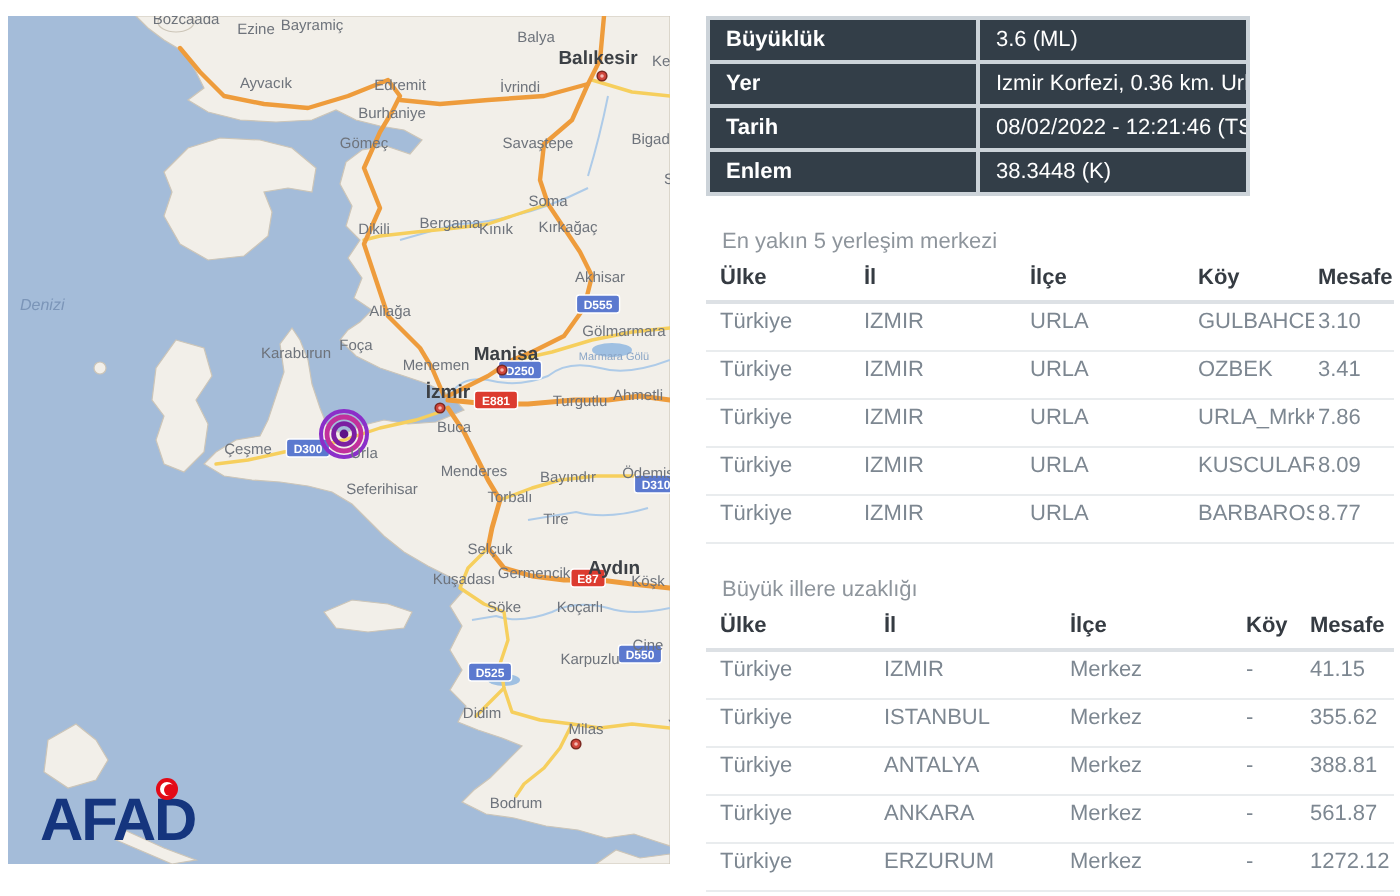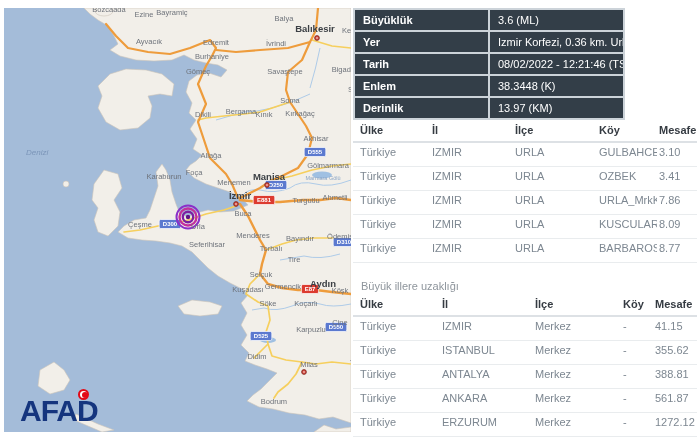--- a/index.html
+++ b/index.html
@@ -1,21 +1,21 @@
 <!DOCTYPE html>
 <html><head>
 <meta charset="utf-8">
 <style>
   html,body{margin:0;padding:0;}
   body{
     width:700px;height:448px;position:relative;overflow:hidden;
     background:#ffffff;font-family:"Liberation Sans",sans-serif;
   }
   
-  .map-wrap{position:absolute;left:4px;top:8px;width:331px;height:424px;background:#a4bcd9;padding-left:16px;}
+  .map-wrap{position:absolute;left:4px;top:8px;width:331px;height:424px;background:#a4bcd9;}
   .map-wrap svg{display:block;}
   .lbl-town{font-size:7.5px;fill:#6e737b;}
   .lbl-city{font-size:9.5px;font-weight:bold;fill:#3c4045;}
   .lbl-water{font-size:8px;font-style:italic;fill:#7b95b8;}
   .lbl-tiny{font-size:5.5px;fill:#8aa5c6;}
   .shield-txt{font-size:6px;font-weight:bold;fill:#ffffff;}
   .afad-logo{position:absolute;left:16px;top:388px;}
   .afad-text{
     font-size:30px;font-weight:bold;color:#15357e;letter-spacing:-1px;
     line-height:30px;font-family:"Liberation Sans",sans-serif;
@@ -243,27 +243,24 @@
           <td>Izmir Korfezi, 0.36 km. Urla (Izmir)</td>
         </tr>
         <tr>
           <td class="k">Tarih</td>
           <td>08/02/2022 - 12:21:46 (TS)</td>
         </tr>
         <tr>
           <td class="k">Enlem</td>
           <td>38.3448 (K)</td>
         </tr>
-        <tr>
-          <td class="k">Derinlik</td>
-          <td>13.97 (KM)</td>
-        </tr>
       </tbody>
   </table>
 
+  <div class="section-title">En yakın 5 yerleşim merkezi</div>
   <table class="list-table" id="nearest-table">
     <colgroup>
       <col style="width:77px">
         <col style="width:83px">
         <col style="width:84px">
         <col style="width:60px">
         <col style="width:40px">
     </colgroup>
     <thead>
         <tr>

